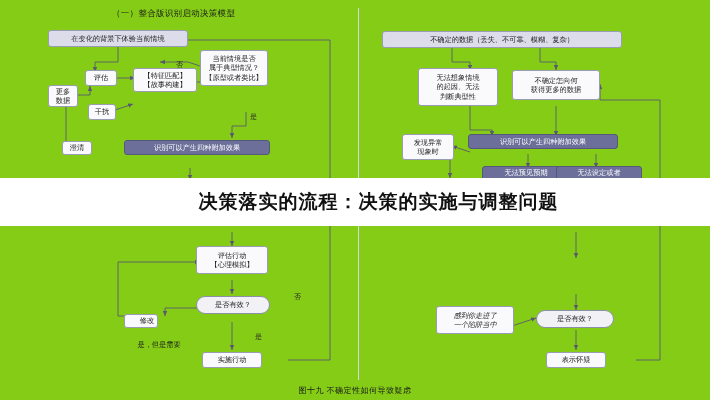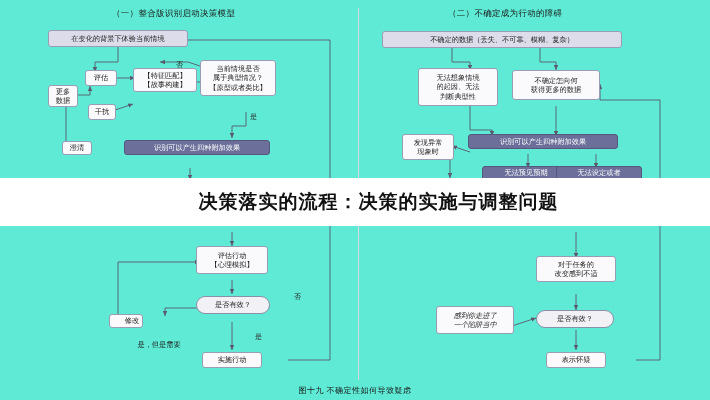--- a/index.html
+++ b/index.html
@@ -5,21 +5,21 @@
   html, body {
     margin: 0;
     padding: 0;
     background: #ffffff;
   }
   #stage {
     position: relative;
     width: 710px;
     height: 400px;
     overflow: hidden;
-    background: #5eead4;
+    background: #84cc16;
     font-family: "Liberation Sans", sans-serif;
   }
   #diagram {
     position: absolute;
     inset: 0;
   }
   .col-title {
     position: absolute;
     font-size: 8.5px;
     color: #1a1a1a;
@@ -102,21 +102,20 @@
   }
 </style>
 </head>
 <body>
 
 <div id="stage">
 
   <div id="diagram">
 
     <div class="col-title" style="left:112px; top:8px;">（一）整合版识别启动决策模型</div>
-    <div class="col-title" style="left:448px; top:8px;">（二）不确定成为行动的障碍</div>
 
     <div class="divider" style="left:358px;"></div>
 
     <svg width="710" height="400" style="position:absolute;left:0;top:0;">
       <defs>
         <marker id="ar" markerWidth="7" markerHeight="7" refX="5.5" refY="2.5" orient="auto">
           <path d="M0,0 L5.5,2.5 L0,5 z" fill="#5a5a6e"></path>
         </marker>
       </defs>
       <g stroke="#5a5a6e" stroke-width="0.9" fill="none" marker-end="url(#ar)">
@@ -154,30 +153,30 @@
     </svg>
 
     <div class="node lav" style="left:48px; top:30px; width:140px; height:17px;">在变化的背景下体验当前情境</div>
     <div class="node plain" style="left:85px; top:70px; width:32px; height:16px;">评估</div>
     <div class="node plain" style="left:133px; top:68px; width:64px; height:24px;">【特征匹配】
 【故事构建】</div>
     <div class="node plain" style="left:48px; top:85px; width:30px; height:22px;">更多
 数据</div>
     <div class="node plain" style="left:88px; top:104px; width:28px; height:16px;">干扰</div>
     <div class="node plain" style="left:62px; top:141px; width:30px; height:14px;">澄清</div>
-    <div class="node plain" style="left:200px; top:60px; width:76px; height:36px;">当前情境是否
+    <div class="node plain" style="left:200px; top:50px; width:68px; height:36px;">当前情境是否
 属于典型情况？
 【原型或者类比】</div>
     <div class="node purple" style="left:124px; top:140px; width:146px; height:15px;">识别可以产生四种附加效果</div>
     <div class="node purple" style="left:140px; top:178px; width:112px; height:24px;">行动的可行性
 相关线索的识别</div>
     <div class="node plain" style="left:196px; top:246px; width:72px; height:28px;">评估行动
 【心理模拟】</div>
     <div class="node round" style="left:196px; top:296px; width:74px; height:18px;">是否有效？</div>
-    <div class="node plain" style="left:109px; top:314px; width:34px; height:14px;padding-left:14px;">修改</div>
+    <div class="node plain" style="left:124px; top:314px; width:34px; height:14px;padding-left:14px;">修改</div>
     <div class="node plain" style="left:124px; top:338px; width:70px; height:14px; border:none; background:transparent;">是，但是需要</div>
     <div class="node plain" style="left:202px; top:352px; width:60px; height:16px;">实施行动</div>
 
     <div class="edge-label" style="left:176px; top:60px;">否</div>
     <div class="edge-label" style="left:250px; top:112px;">是</div>
     <div class="edge-label" style="left:255px; top:332px;">是</div>
     <div class="edge-label" style="left:294px; top:292px;">否</div>
 
     <svg width="710" height="400" style="position:absolute;left:0;top:0;">
       <g stroke="#5a5a6e" stroke-width="0.9" fill="none" marker-end="url(#ar)">
@@ -203,22 +202,20 @@
 判断典型性</div>
     <div class="node plain" style="left:512px; top:70px; width:88px; height:30px;">不确定怎向何
 获得更多的数据</div>
     <div class="node purple" style="left:468px; top:134px; width:150px; height:15px;">识别可以产生四种附加效果</div>
     <div class="node plain" style="left:402px; top:134px; width:52px; height:26px;">发现异常
 现象时</div>
     <div class="node purple" style="left:482px; top:166px; width:88px; height:22px;">无法预见预期
 的结果和状态</div>
     <div class="node purple" style="left:556px; top:166px; width:86px; height:22px;">无法设定或者
 排列目标优先级</div>
-    <div class="node plain" style="left:536px; top:256px; width:80px; height:26px;">对于任务的
-改变感到不适</div>
     <div class="node plain" style="left:436px; top:306px; width:78px; height:28px;font-style:italic;">感到你走进了
 一个陷阱当中</div>
     <div class="node round" style="left:536px; top:310px; width:78px; height:18px;">是否有效？</div>
     <div class="node plain" style="left:546px; top:352px; width:60px; height:16px;">表示怀疑</div>
 
     <div class="fig-caption">图十九    不确定性如何导致疑虑</div>
   </div>
 
   <div id="banner">
     <div class="title">决策落实的流程：决策的实施与调整问题</div>

